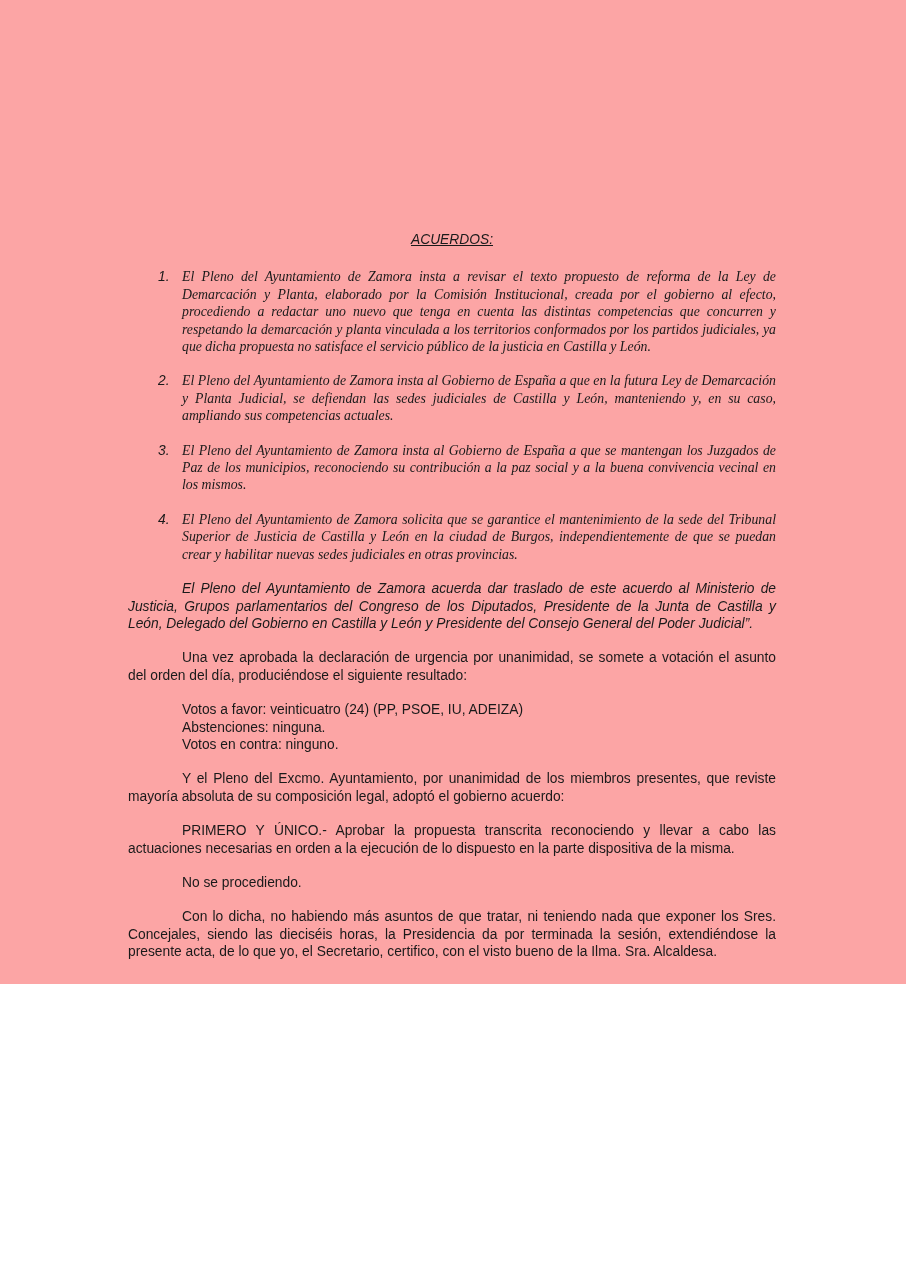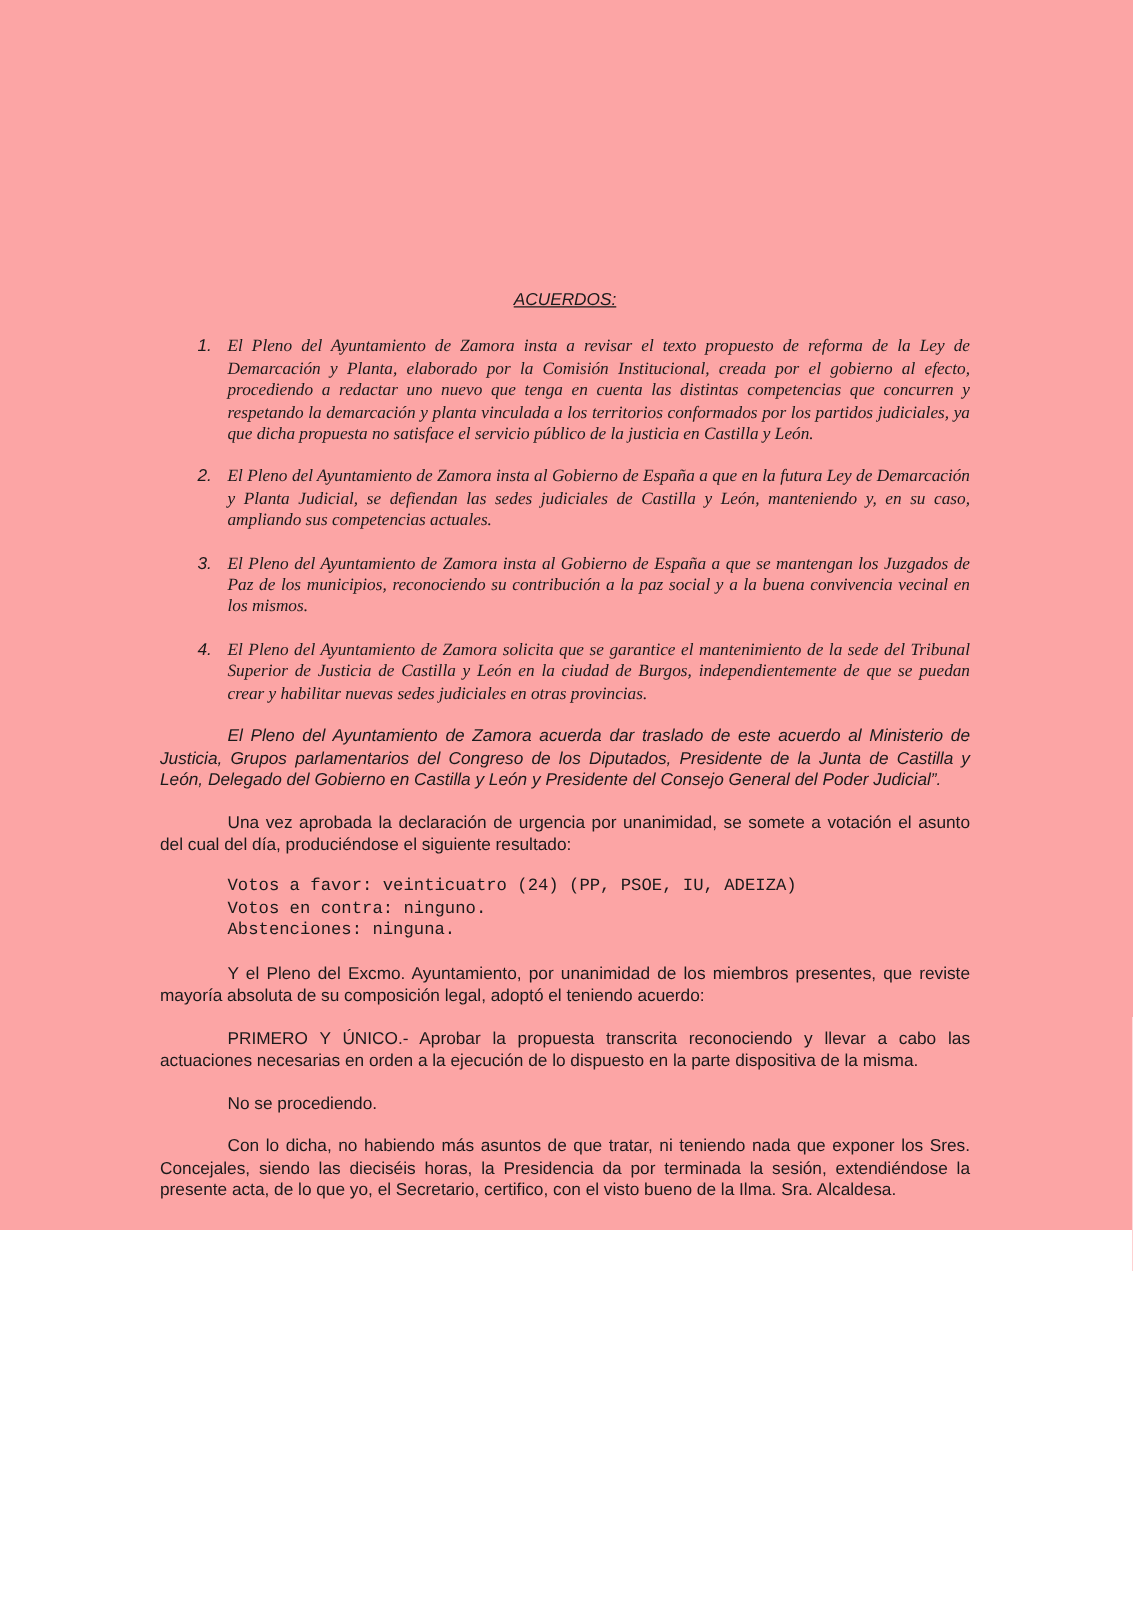--- a/index.html
+++ b/index.html
@@ -56,21 +56,20 @@
   }
   .para.last {
     margin-bottom: 0;
   }
   .votes {
     margin: 0 0 17px 0;
     padding-left: 54px;
   }
   .vote-line {
     white-space: nowrap;
-    font-family: Liberation Mono, monospace;
   }
   .heading-2 {
     text-align: center;
     margin: 26px 0 20px 0;
   }
   .heading-2 .underline {
     text-decoration: underline;
   }
   .page-number {
     position: absolute;
@@ -108,29 +107,29 @@
       <span class="li-text">El Pleno del Ayuntamiento de Zamora insta al Gobierno de España a que se mantengan los Juzgados de Paz de los municipios, reconociendo su contribución a la paz social y a la  buena convivencia vecinal en los mismos.</span>
     </div>
 
     <div class="list-item">
       <span class="li-num">4.</span>
       <span class="li-text">El Pleno del Ayuntamiento de Zamora solicita que se garantice el mantenimiento de la sede del Tribunal Superior de Justicia de Castilla y León en la ciudad de Burgos, independientemente de que se puedan crear y habilitar nuevas sedes judiciales en otras provincias.</span>
     </div>
 
     <p class="para italic">El Pleno del Ayuntamiento de Zamora acuerda dar traslado de este acuerdo al Ministerio de Justicia, Grupos parlamentarios del Congreso de los Diputados, Presidente de la Junta de Castilla y León, Delegado del Gobierno en Castilla y León y Presidente del Consejo General del Poder Judicial”.</p>
 
-    <p class="para">Una vez aprobada la declaración de urgencia por unanimidad, se somete a votación el asunto del cual del día, produciéndose el siguiente resultado:</p>
+    <p class="para">Una vez aprobada la declaración de urgencia por unanimidad, se somete a votación el asunto del orden del día, produciéndose el siguiente resultado:</p>
 
     <div class="votes">
       <div class="vote-line">Votos a favor: veinticuatro (24) (PP, PSOE, IU, ADEIZA)</div>
+      <div class="vote-line">Abstenciones: ninguna.</div>
       <div class="vote-line">Votos en contra: ninguno.</div>
-      <div class="vote-line">Abstenciones: ninguna.</div>
     </div>
 
-    <p class="para">Y el Pleno del Excmo. Ayuntamiento, por unanimidad de los miembros presentes, que reviste mayoría absoluta de su composición legal, adoptó el teniendo acuerdo:</p>
+    <p class="para">Y el Pleno del Excmo. Ayuntamiento, por unanimidad de los miembros presentes, que reviste mayoría absoluta de su composición legal, adoptó el gobierno acuerdo:</p>
 
     <p class="para">PRIMERO Y ÚNICO.- Aprobar la propuesta transcrita reconociendo y llevar a cabo las actuaciones necesarias en orden a la ejecución de lo dispuesto en la parte dispositiva de la misma.</p>
 
 
     <p class="para">No se procediendo.</p>
 
     <p class="para last">Con lo dicha, no habiendo más asuntos de que tratar, ni teniendo nada que exponer los Sres. Concejales, siendo las dieciséis horas, la Presidencia da por terminada la sesión, exten­diéndose la presente acta, de lo que yo, el Secretario, certifico, con el visto bueno de la Ilma. Sra. Alcaldesa.</p>
 
   </div>
 

